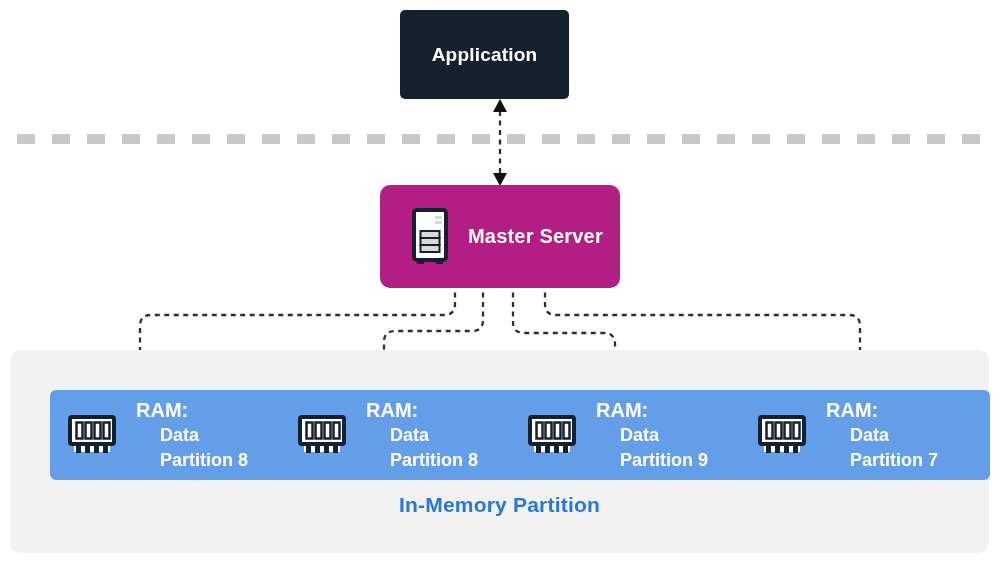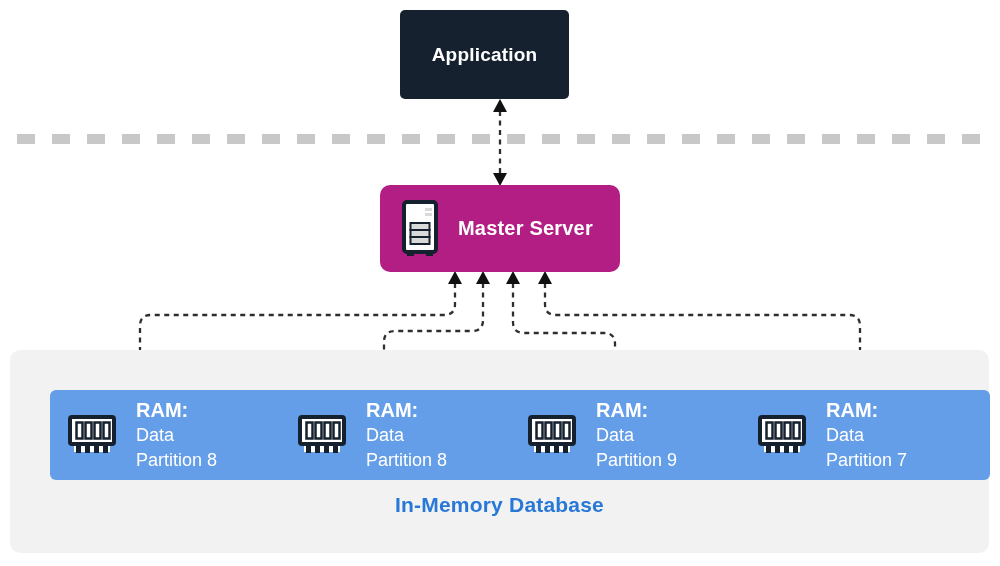--- a/index.html
+++ b/index.html
@@ -41,25 +41,25 @@
     position:absolute;
     left:17px; right:17px; top:134px; height:10px;
     background:repeating-linear-gradient(90deg,
       var(--divider) 0px, var(--divider) 18px,
       transparent 18px, transparent 35px);
   }
   
   .master-box{
     position:absolute;
     left:380px; top:185px;
-    width:240px; height:87px;
+    width:240px; height:103px;
     background:var(--magenta);
     border-radius:10px;
     display:flex; align-items:center;
-    padding-left:22px;
+    padding-left:32px;
     color:var(--white);
     font-size:20px; font-weight:600; letter-spacing:.2px;
   }
   .master-box .label{margin-left:20px;}
   
   .panel{
     position:absolute;
     left:10px; top:350px;
     width:979px; height:203px;
     background:var(--panel-bg);
@@ -78,21 +78,21 @@
     top:40px;
     width:250px; height:90px;
     background:var(--blue);
     border-radius:6px;
     display:flex; align-items:center;
     color:var(--white);
   }
   .ram-box .chip{margin-left:18px; flex:0 0 auto;}
   .ram-text{margin-left:20px; line-height:25px;}
   .ram-title{font-size:20px; font-weight:700;}
-  .ram-line{font-size:18px; font-weight:400;}
+  .ram-line{font-size:18px; font-weight:700;margin-left:24px;}
   .ram-1{left:40px;}
   .ram-2{left:270px;}
   .ram-3{left:500px;}
   .ram-4{left:730px;}
   
   .connectors{
     position:absolute; left:0; top:0;
     width:1000px; height:566px;
     pointer-events:none;
   }
@@ -227,16 +227,16 @@
         <rect x="26.5" y="7.5" width="6" height="16" fill="#ffffff" stroke="#16212f" stroke-width="2.5"></rect>
         <rect x="35.5" y="7.5" width="6" height="16" fill="#ffffff" stroke="#16212f" stroke-width="2.5"></rect>
       </svg>
       <div class="ram-text">
         <div class="ram-title">RAM:</div>
         <div class="ram-line">Data</div>
         <div class="ram-line">Partition 7</div>
       </div>
     </div>
 
-    <div class="panel-label">In-Memory Database</div>
+    <div class="panel-label">In-Memory Partition</div>
   </div>
 
 </div>
 
 </body></html>

